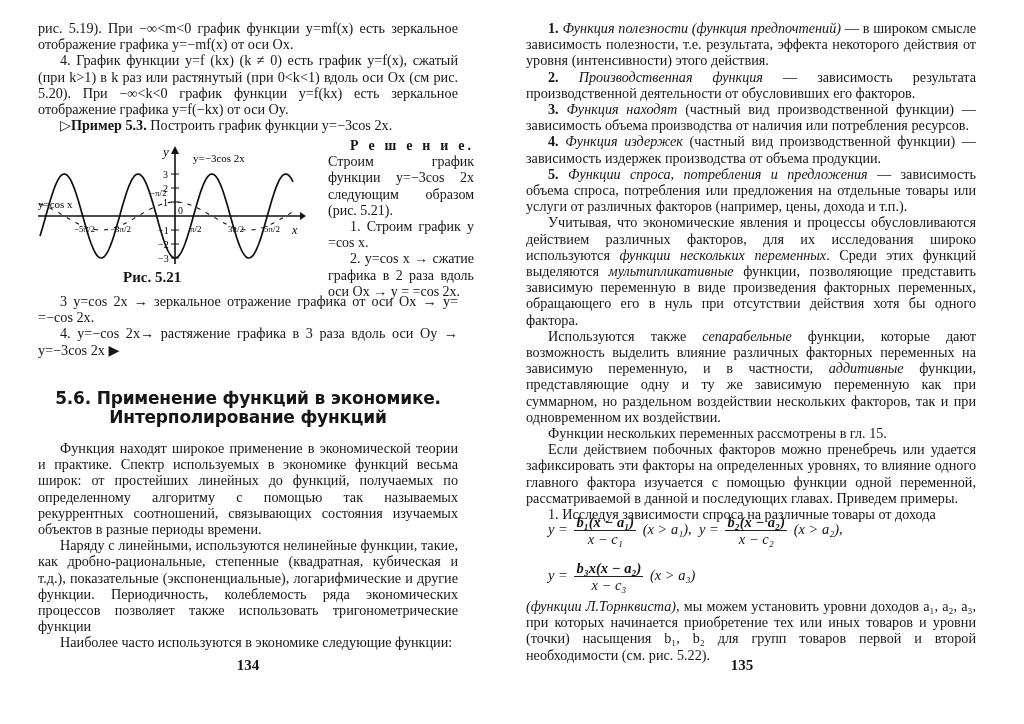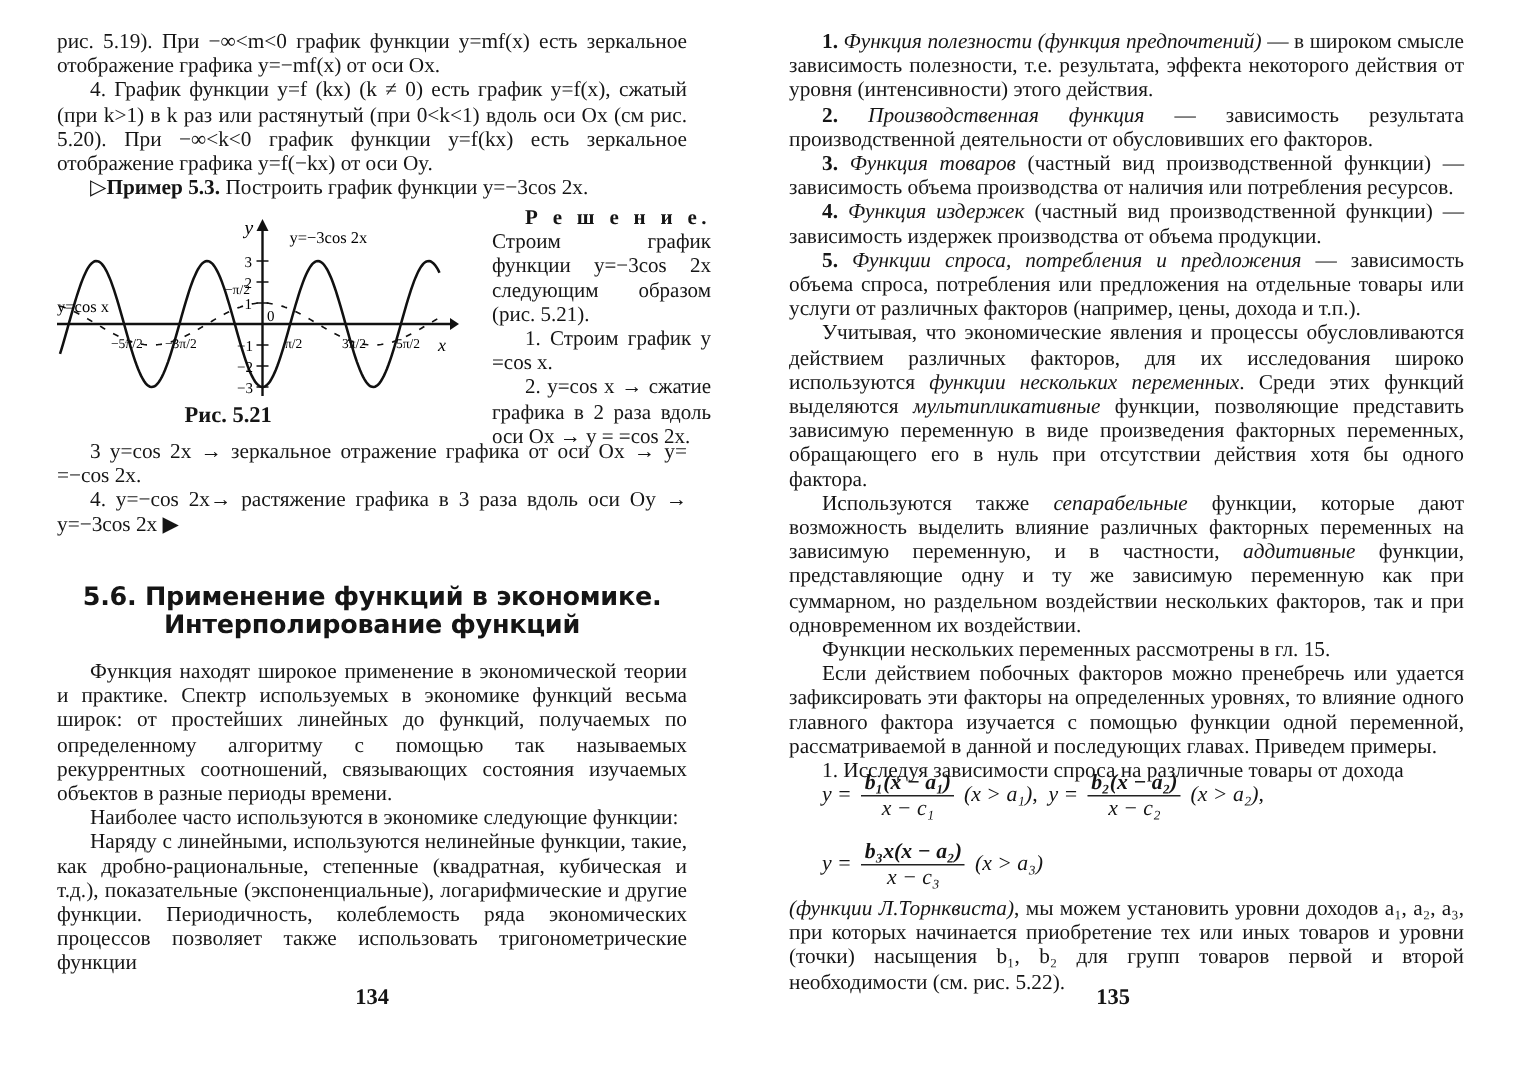--- a/index.html
+++ b/index.html
@@ -95,32 +95,32 @@
     <p class="p ind"><span>4. y=−cos 2x→ растяжение графика в 3 раза вдоль оси Oy → y=−3cos 2x</span> <span>▶</span></p>
   </div>
 
   <div class="heading">
     <div>5.6. Применение функций в экономике.</div>
     <div>Интерполирование функций</div>
   </div>
 
   <div class="col" style="top:440px;">
     <p class="p ind">Функция находят широкое применение в экономической теории и практике. Спектр используемых в экономике функций весьма широк: от простейших линейных до функций, получаемых по определенному алгоритму с помощью так называемых рекуррентных соотношений, связывающих состояния изучаемых объектов в разные периоды времени.</p>
+    <p class="p ind">Наряду с линейными, используются нелинейные функции, такие, как дробно-рациональные, степенные (квадратная, кубическая и т.д.), показательные (экспоненциальные), логарифмические и другие функции. Периодичность, колеблемость ряда экономических процессов позволяет также использовать тригонометрические функции</p>
     <p class="p ind">Наиболее часто используются в экономике следующие функции:</p>
-    <p class="p ind">Наряду с линейными, используются нелинейные функции, такие, как дробно-рациональные, степенные (квадратная, кубическая и т.д.), показательные (экспоненциальные), логарифмические и другие функции. Периодичность, колеблемость ряда экономических процессов позволяет также использовать тригонометрические функции</p>
   </div>
 
   <div class="pagenum">134</div>
 </div>
 
 <div class="page" id="page-right">
   <div class="col" style="top:20px;">
     <p class="p ind"><span class="b">1.</span> <i>Функция полезности (функция предпочтений)</i><span> — в широком смысле зависимость полезности, т.е. результата, эффекта некоторого действия от уровня (интенсивности) этого действия.</span></p>
     <p class="p ind"><span class="b">2.</span> <i>Производственная функция</i><span> — зависимость результата производственной деятельности от обусловивших его факторов.</span></p>
-    <p class="p ind"><span class="b">3.</span> <i>Функция товаров</i><span> (частный вид производственной функции) — зависимость объема производства от наличия или потребления ресурсов.</span></p>
+    <p class="p ind"><span class="b">3.</span> <i>Функция находят</i><span> (частный вид производственной функции) — зависимость объема производства от наличия или потребления ресурсов.</span></p>
     <p class="p ind"><span class="b">4.</span> <i>Функция издержек</i><span> (частный вид производственной функции) — зависимость издержек производства от объема продукции.</span></p>
     <p class="p ind"><span class="b">5.</span> <i>Функции спроса, потребления и предложения</i><span> — зависимость объема спроса, потребления или предложения на отдельные товары или услуги от различных факторов (например, цены, дохода и т.п.).</span></p>
     <p class="p ind"><span>Учитывая, что экономические явления и процессы обусловливаются действием различных факторов, для их исследования широко используются </span><i>функции нескольких переменных</i><span>. Среди этих функций выделяются </span><i>мультипликативные</i><span> функции, позволяющие представить зависимую переменную в виде произведения факторных переменных, обращающего его в нуль при отсутствии действия хотя бы одного фактора.</span></p>
     <p class="p ind"><span>Используются также </span><i>сепарабельные</i><span> функции, которые дают возможность выделить влияние различных факторных переменных на зависимую переменную, и в частности, </span><i>аддитивные</i><span> функции, представляющие одну и ту же зависимую переменную как при суммарном, но раздельном воздействии нескольких факторов, так и при одновременном их воздействии.</span></p>
     <p class="p ind">Функции нескольких переменных рассмотрены в гл. 15.</p>
     <p class="p ind">Если действием побочных факторов можно пренебречь или удается зафиксировать эти факторы на определенных уровнях, то влияние одного главного фактора изучается с помощью функции одной переменной, рассматриваемой в данной и последующих главах. Приведем примеры.</p>
     <p class="p ind">1. Исследуя зависимости спроса на различные товары от дохода</p>
   </div>
 
   <div class="formula" style="top:514px; left:36px;">

